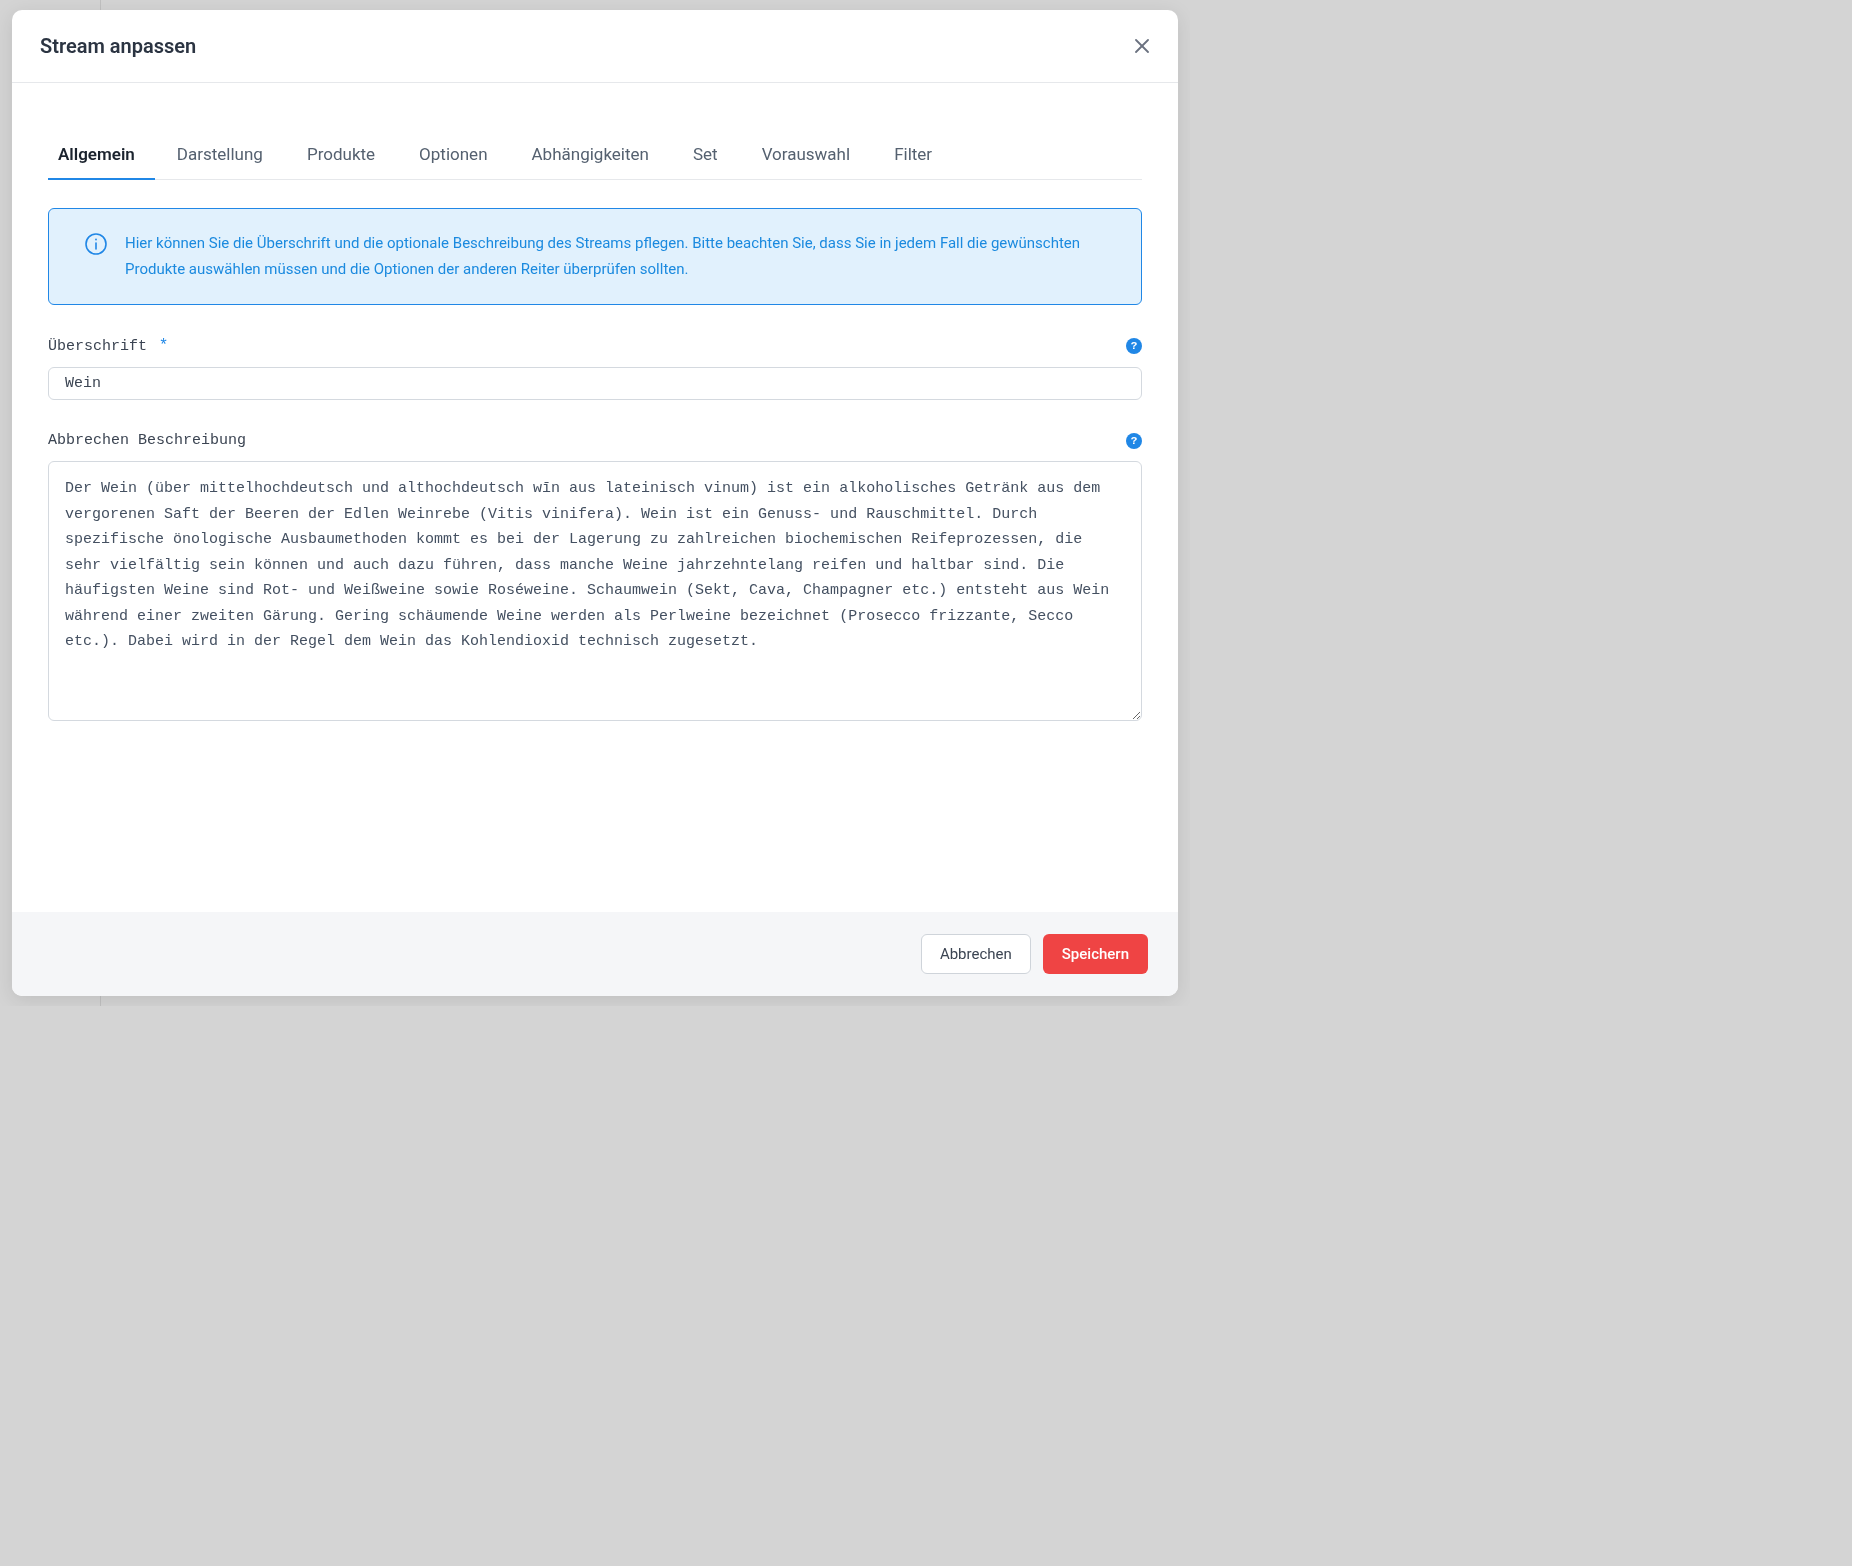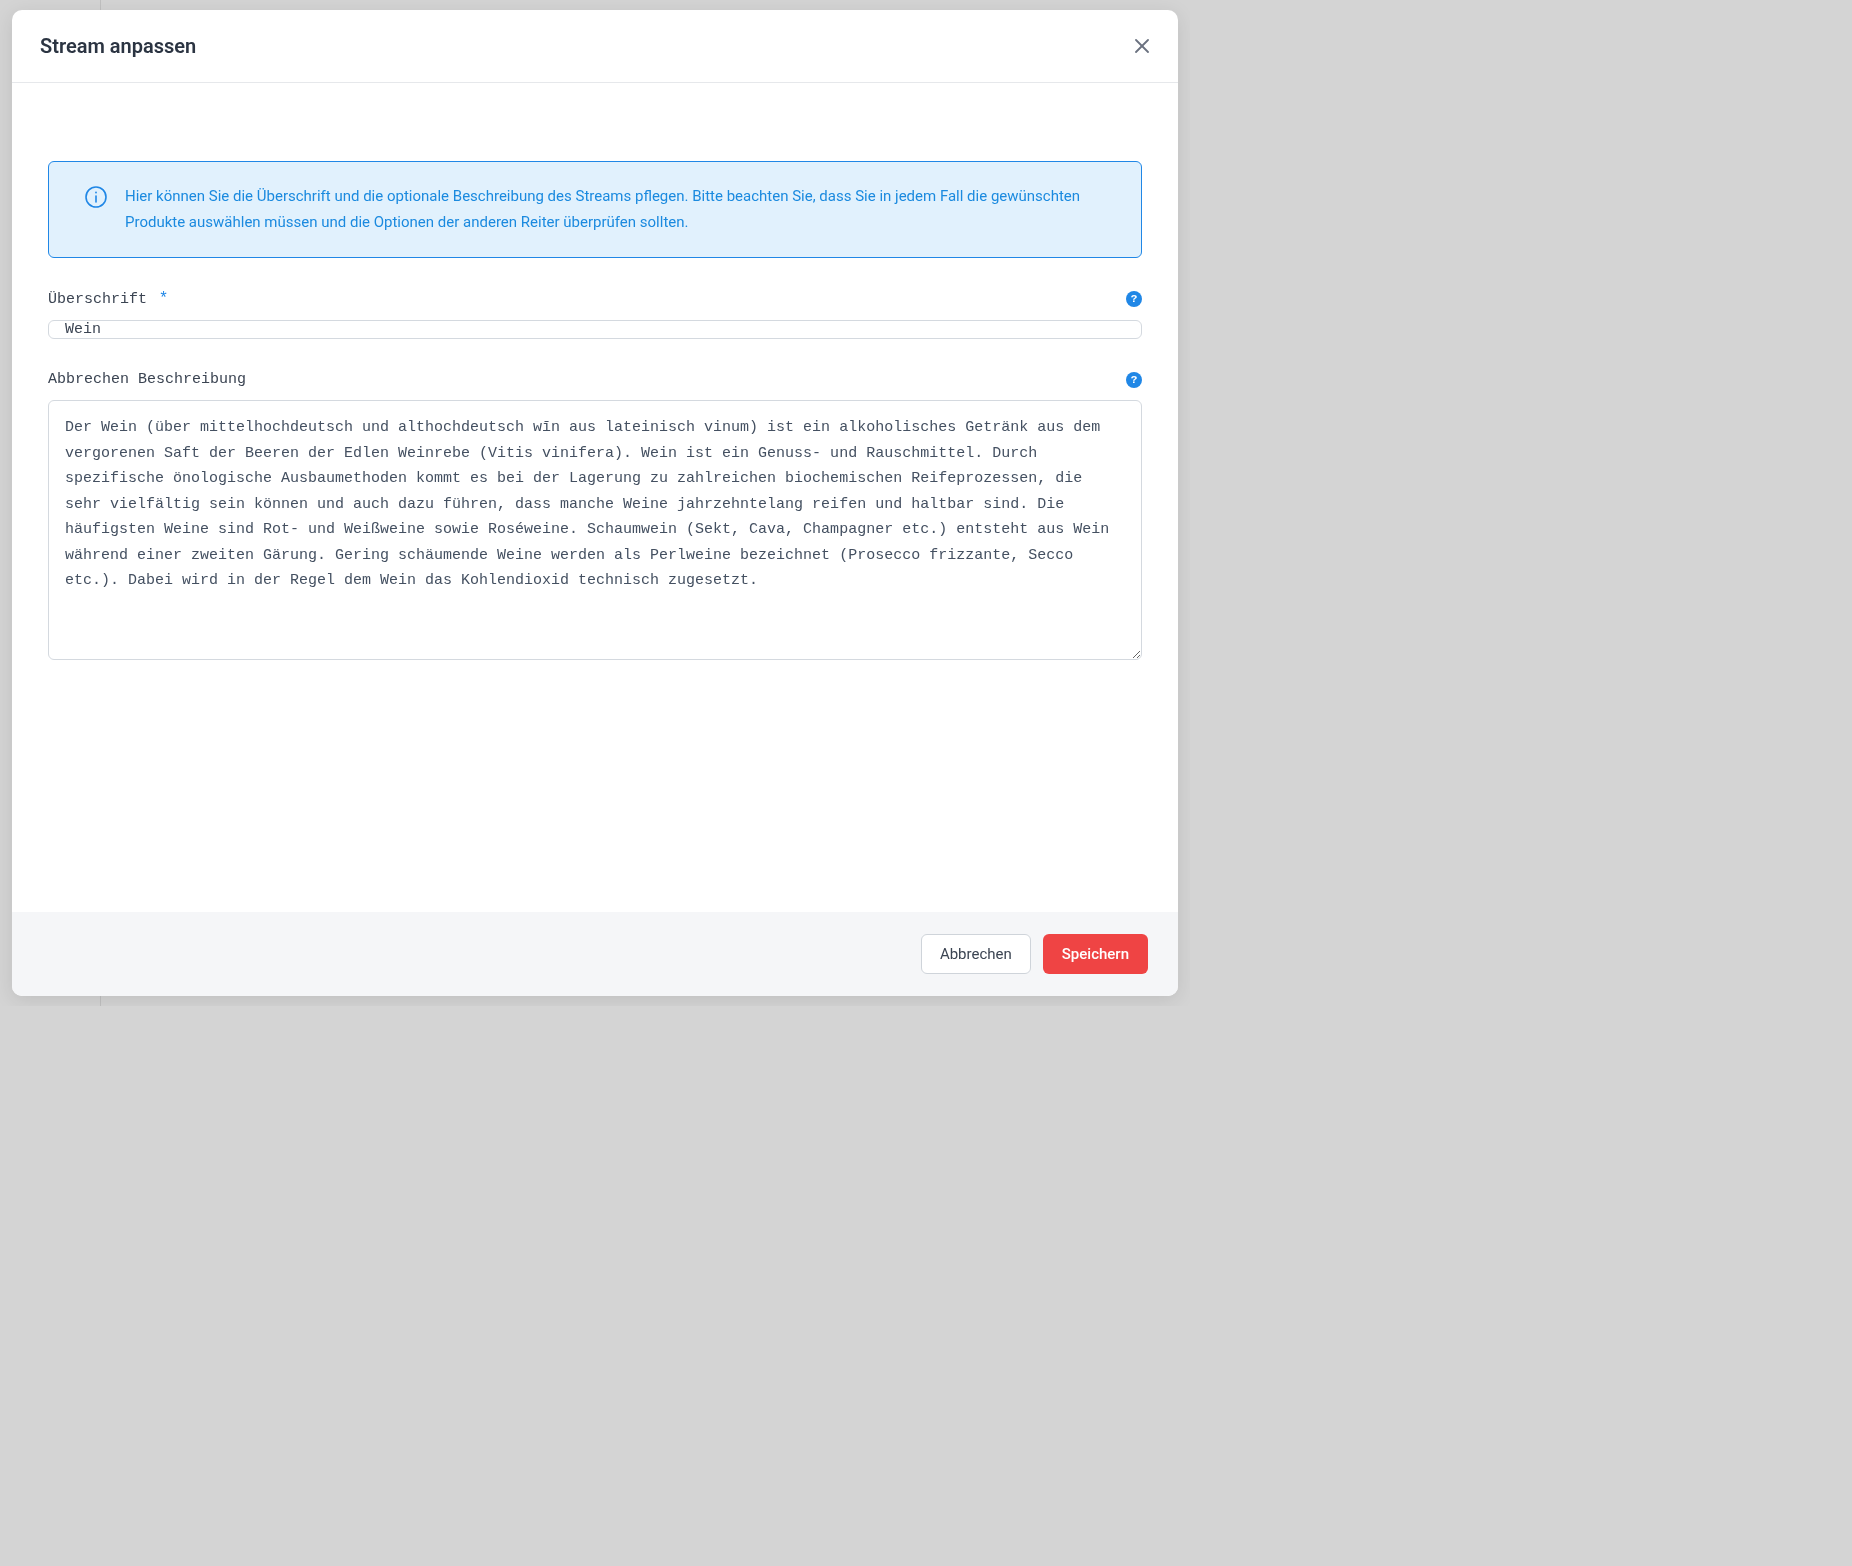--- a/index.html
+++ b/index.html
@@ -128,21 +128,21 @@
       font-weight: 700;
       display: flex;
       align-items: center;
       justify-content: center;
       cursor: pointer;
     }
     .text-input {
       width: 100%;
       border: 1px solid #d4d9df;
       border-radius: 6px;
-      padding: 0 16px;
+      padding: 7px 16px;
       font-size: 15px;
       color: #3b4452;
       font-family: inherit;
       outline: none;
     }
     .textarea {
       width: 100%;
       border: 1px solid #d4d9df;
       border-radius: 6px;
       padding: 14px 16px;
@@ -201,20 +201,30 @@
     <div class="close-icon">
       <svg viewBox="0 0 14 14" width="14" height="14" stroke="currentColor" stroke-width="1.8" fill="none" stroke-linecap="round">
         <line x1="1" y1="1" x2="13" y2="13"></line>
         <line x1="13" y1="1" x2="1" y2="13"></line>
       </svg>
     </div>
   </div>
 
   <div class="modal-body">
 
+    <div class="tabs">
+      <div class="tab active">Allgemein</div>
+      <div class="tab">Darstellung</div>
+      <div class="tab">Produkte</div>
+      <div class="tab">Optionen</div>
+      <div class="tab">Abhängigkeiten</div>
+      <div class="tab">Set</div>
+      <div class="tab">Vorauswahl</div>
+      <div class="tab">Filter</div>
+    </div>
 
     <div class="info-banner">
       <div class="info-icon">
         <svg viewBox="0 0 22 22" width="22" height="22" fill="none" stroke="currentColor" stroke-width="1.6">
           <circle cx="11" cy="11" r="10"></circle>
           <line x1="11" y1="10" x2="11" y2="16" stroke-linecap="round"></line>
           <circle cx="11" cy="6.5" r="0.9" fill="currentColor" stroke="none"></circle>
         </svg>
       </div>
       <div class="info-text">Hier können Sie die Überschrift und die optionale Beschreibung des Streams pflegen. Bitte beachten Sie, dass Sie in jedem Fall die gewünschten Produkte auswählen müssen und die Optionen der anderen Reiter überprüfen sollten.</div>

